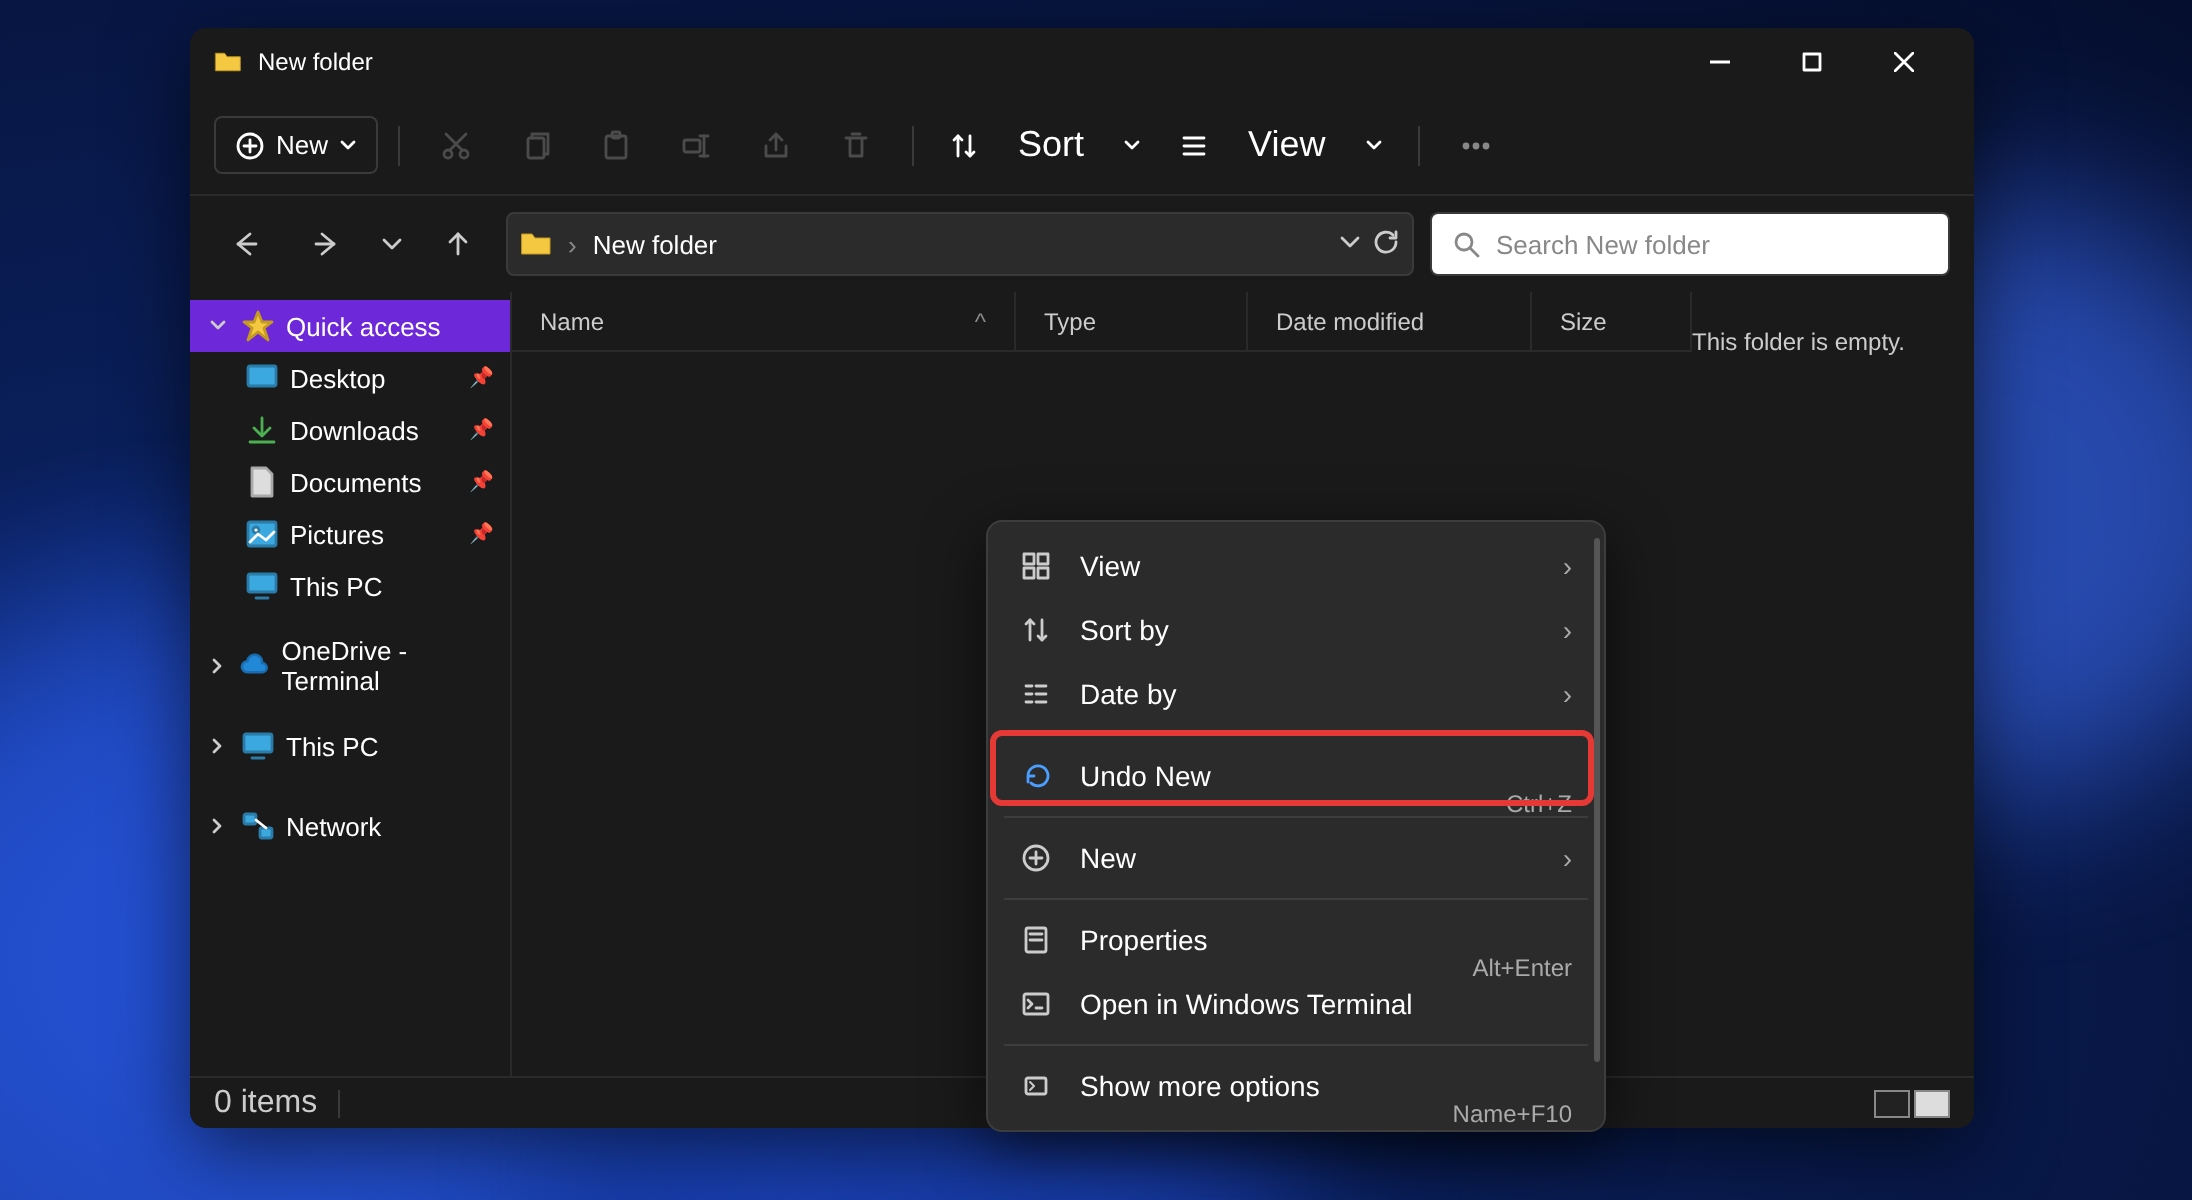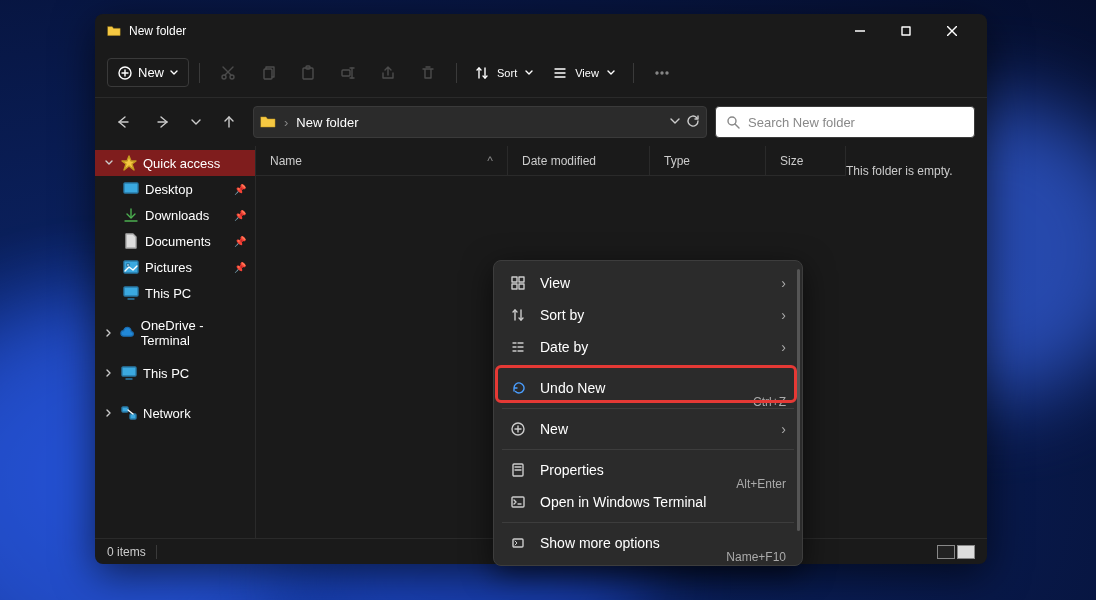--- a/index.html
+++ b/index.html
@@ -31,21 +31,21 @@
   height: 50px; display: flex; align-items: center; padding: 0 12px; gap: 4px;
   border-bottom: 1px solid #2a2a2a;
 }
 .new-btn {
   display: flex; align-items: center; gap: 6px; padding: 6px 10px;
   border: 1px solid #3a3a3a; border-radius: 4px; font-size: 13px; color: #fff;
 }
 .tool-ic { width: 36px; height: 36px; display: flex; align-items: center; justify-content: center; color: #888; }
 .tool-ic.dis { opacity: 0.45; }
 .tool-sep { width: 1px; height: 20px; background: #3a3a3a; margin: 0 6px; }
-.sort-btn, .view-btn { display: flex; align-items: center; gap: 8px; color: #fff; font-size: 11px; padding: 0 8px; }
+.sort-btn, .view-btn { display: flex; align-items: center; gap: 20px; color: #fff; font-size: 18px; padding: 0 8px; }
 
 .navbar {
   height: 48px; display: flex; align-items: center; padding: 0 12px; gap: 8px;
 }
 .nav-ic { width: 32px; height: 32px; display: flex; align-items: center; justify-content: center; color: #ccc; }
 .addr-bar {
   flex: 1; height: 32px; background: #2b2b2b; border: 1px solid #3a3a3a; border-radius: 4px;
   display: flex; align-items: center; padding: 0 6px; gap: 8px; font-size: 13px;
 }
 .addr-bar .folder-ic { width: 16px; height: 16px; }
@@ -54,21 +54,21 @@
 .search-bar {
   width: 260px; height: 32px; background: #ffffff; border: 1px solid #3a3a3a; border-radius: 4px;
   display: flex; align-items: center; padding: 0 10px; gap: 8px; color: #888; font-size: 13px;
 }
 
 .body { flex: 1; display: flex; overflow: hidden; }
 .sidebar { width: 160px; padding: 4px 0; font-size: 13px; }
 .side-item {
   height: 26px; display: flex; align-items: center; padding: 0 8px; gap: 6px; color: #fff;
 }
-.side-item.sel { background: #7f1d1d; }
+.side-item.sel { background: #6d28d9; }
 .side-item .chev { width: 12px; color: #ccc; display:flex; justify-content:center;}
 .side-item .ic { width: 16px; height: 16px; display: flex; align-items: center; justify-content: center; }
 .side-item .pin { margin-left: auto; color: #888; font-size: 10px; }
 .side-sub { padding-left: 28px; }
 .side-gap { height: 14px; }
 
 .content { flex: 1; display: flex; border-left: 1px solid #2a2a2a; }
 .col-headers {
   height: 30px; display: flex; align-items: center; font-size: 12px; color: #ccc;
   border-bottom: 1px solid #2a2a2a;
@@ -94,21 +94,21 @@
 .menu-item .arrow { margin-left: auto; color: #aaa; }
 .menu-sep { height: 1px; background: #3d3d3d; margin: 4px 2px; }
 .highlight-box {
   position: absolute; border: 3px solid #e53935; border-radius: 6px;
   left: 1px; top: 104px; width: 302px; height: 38px; pointer-events: none;
 }
 .menu-scroll { position:absolute; right:2px; top:8px; bottom:34px; width:3px; background:#555; border-radius:2px;}
 
 .statusbar {
   height: 26px; border-top: 1px solid #2a2a2a; display: flex; align-items: center;
-  padding: 0 12px; font-size: 12px; color: #ccc; gap: 10px;
+  padding: 0 12px; font-size: 16px; color: #ccc; gap: 10px;
 }
 .status-sep { width: 1px; height: 14px; background: #3a3a3a; }
 .view-toggles { margin-left: auto; display: flex; gap: 2px; }
 .vt { width: 18px; height: 14px; border: 1px solid #888; background:#222;}
 .vt.active { background: #ddd; }
 
 svg { stroke: currentColor; fill: none; stroke-width: 1.4; stroke-linecap: round; stroke-linejoin: round; }
 .folder-ic svg { fill: #f5c842; stroke: #c49a1f; stroke-width: 0.5; }
 .star svg { fill: #f5c842; stroke: #c49a1f; }
 </style>
@@ -390,22 +390,22 @@
         <span>Network</span>
       </div>
     </div>
 
     <div class="content">
       <div class="col-headers">
         <div class="col name">
             <span>Name</span>
             <span style="color:#888">^</span>
           </div>
+        <div class="col type">Type</div>
         <div class="col date">Date modified</div>
-        <div class="col type">Type</div>
         <div class="col size">Size</div>
       </div>
       <div class="empty-msg">This folder is empty.</div>
     </div>
   </div>
 
   <div class="statusbar">
     <span>0 items</span>
     <span class="status-sep"></span>
     <div class="view-toggles">

